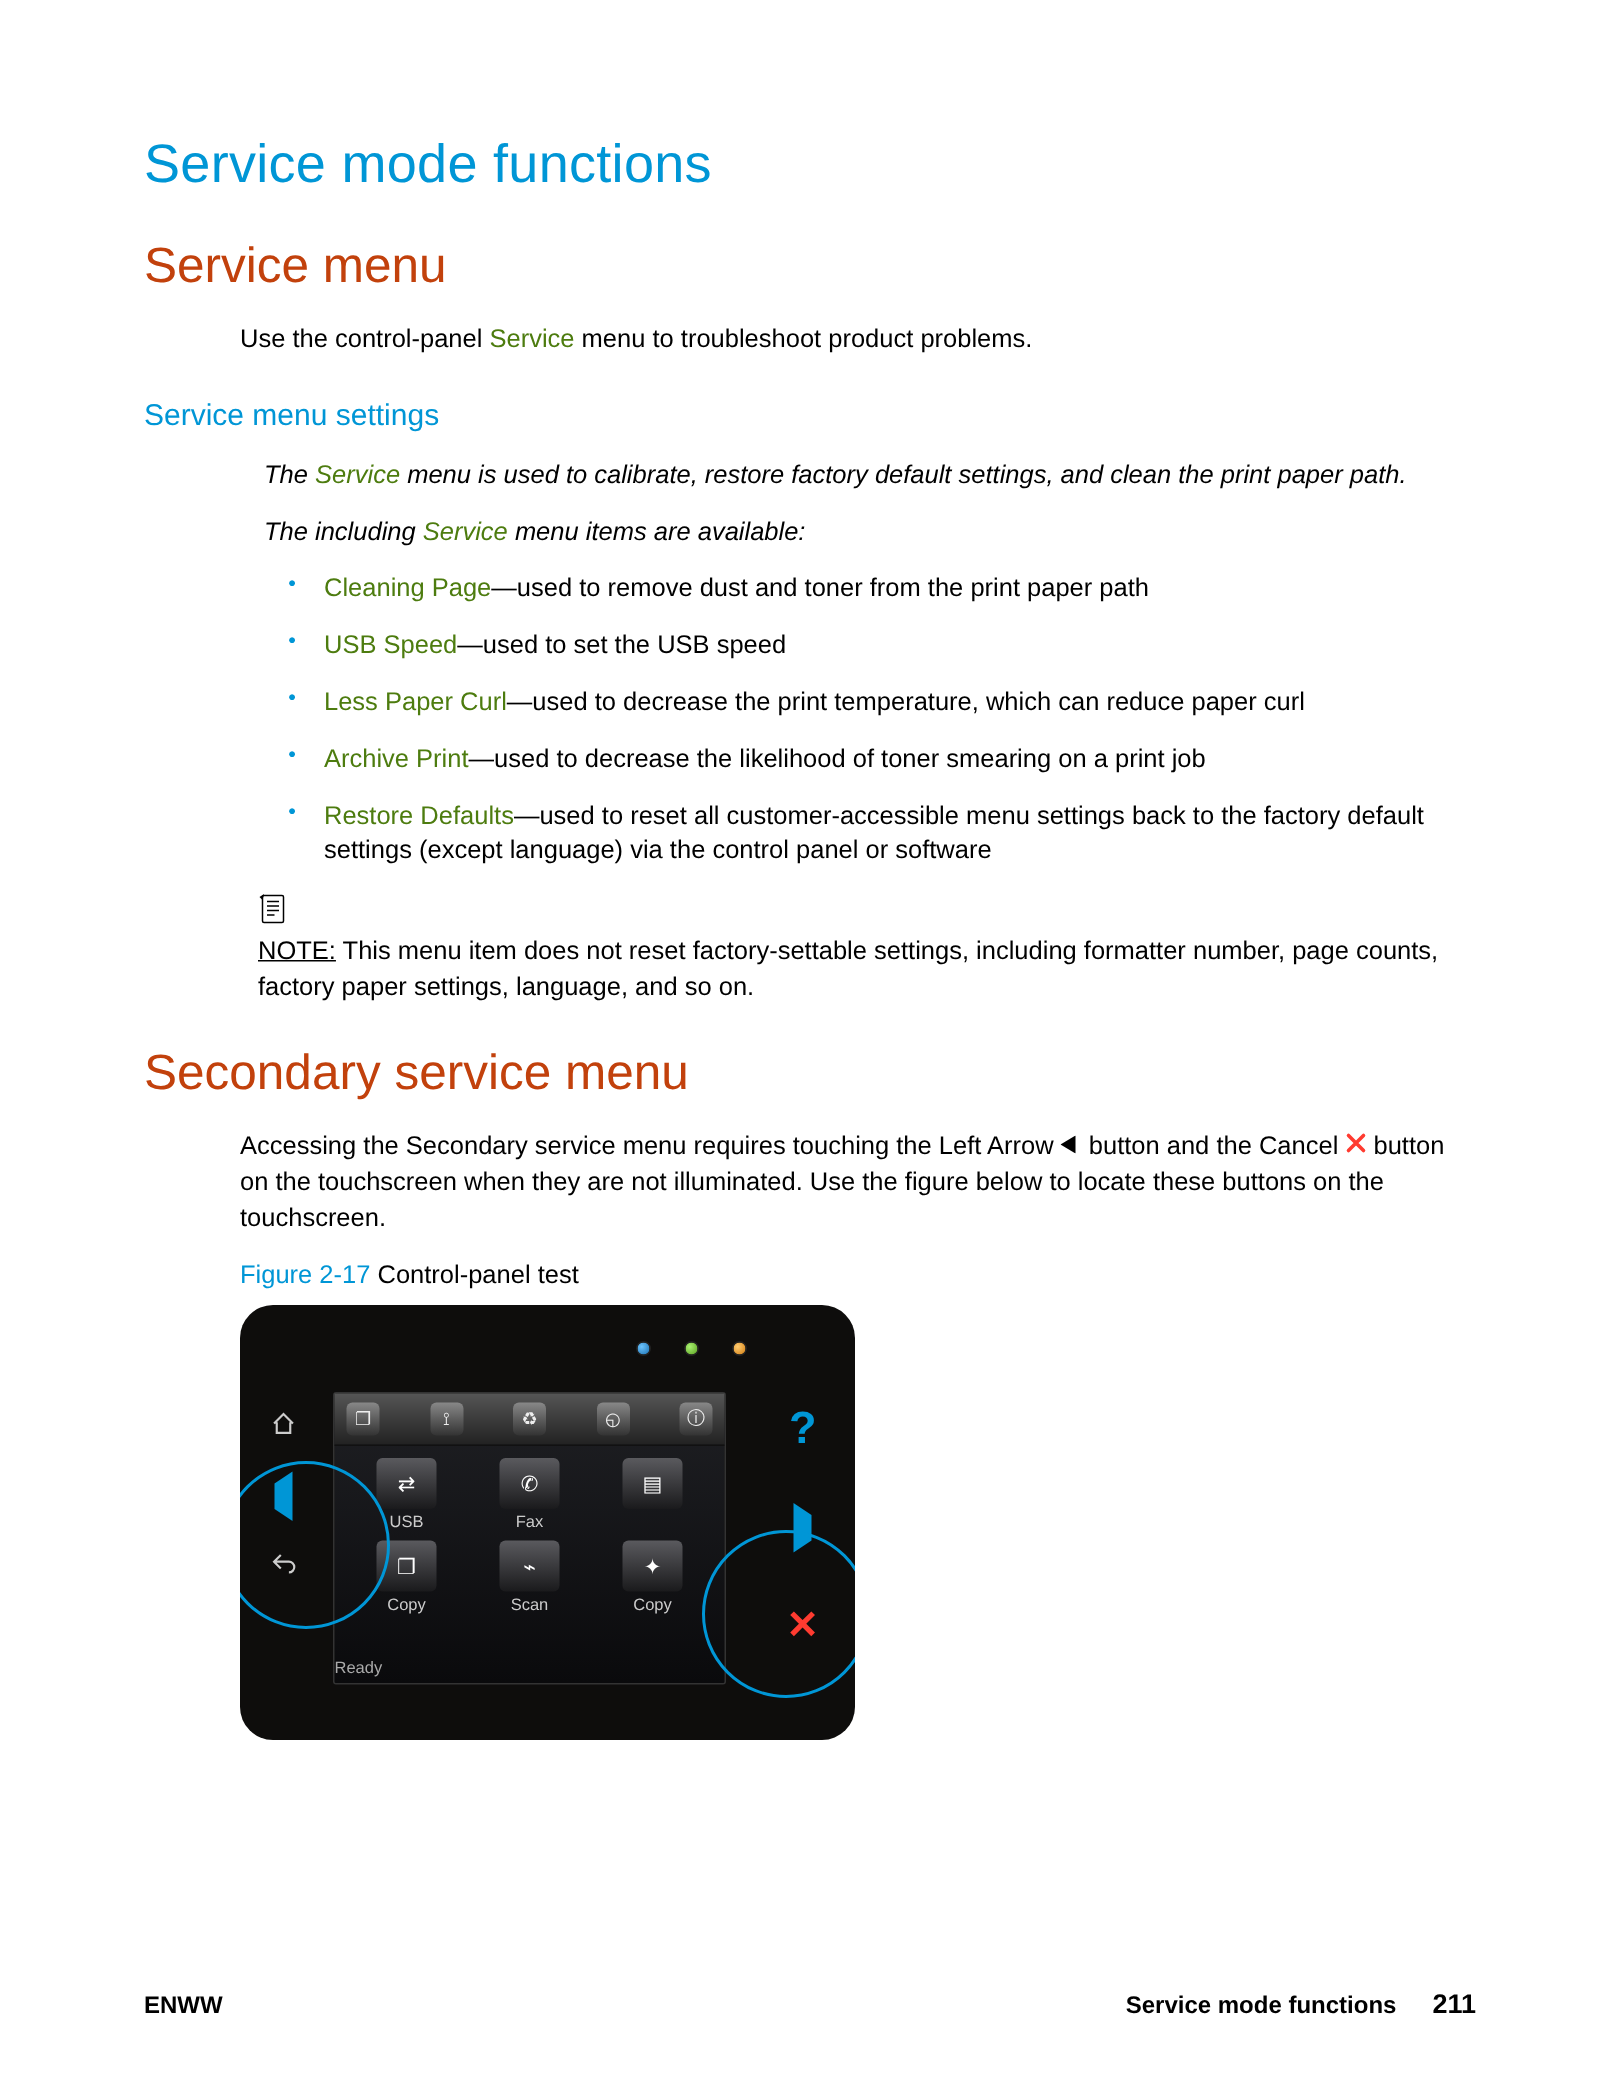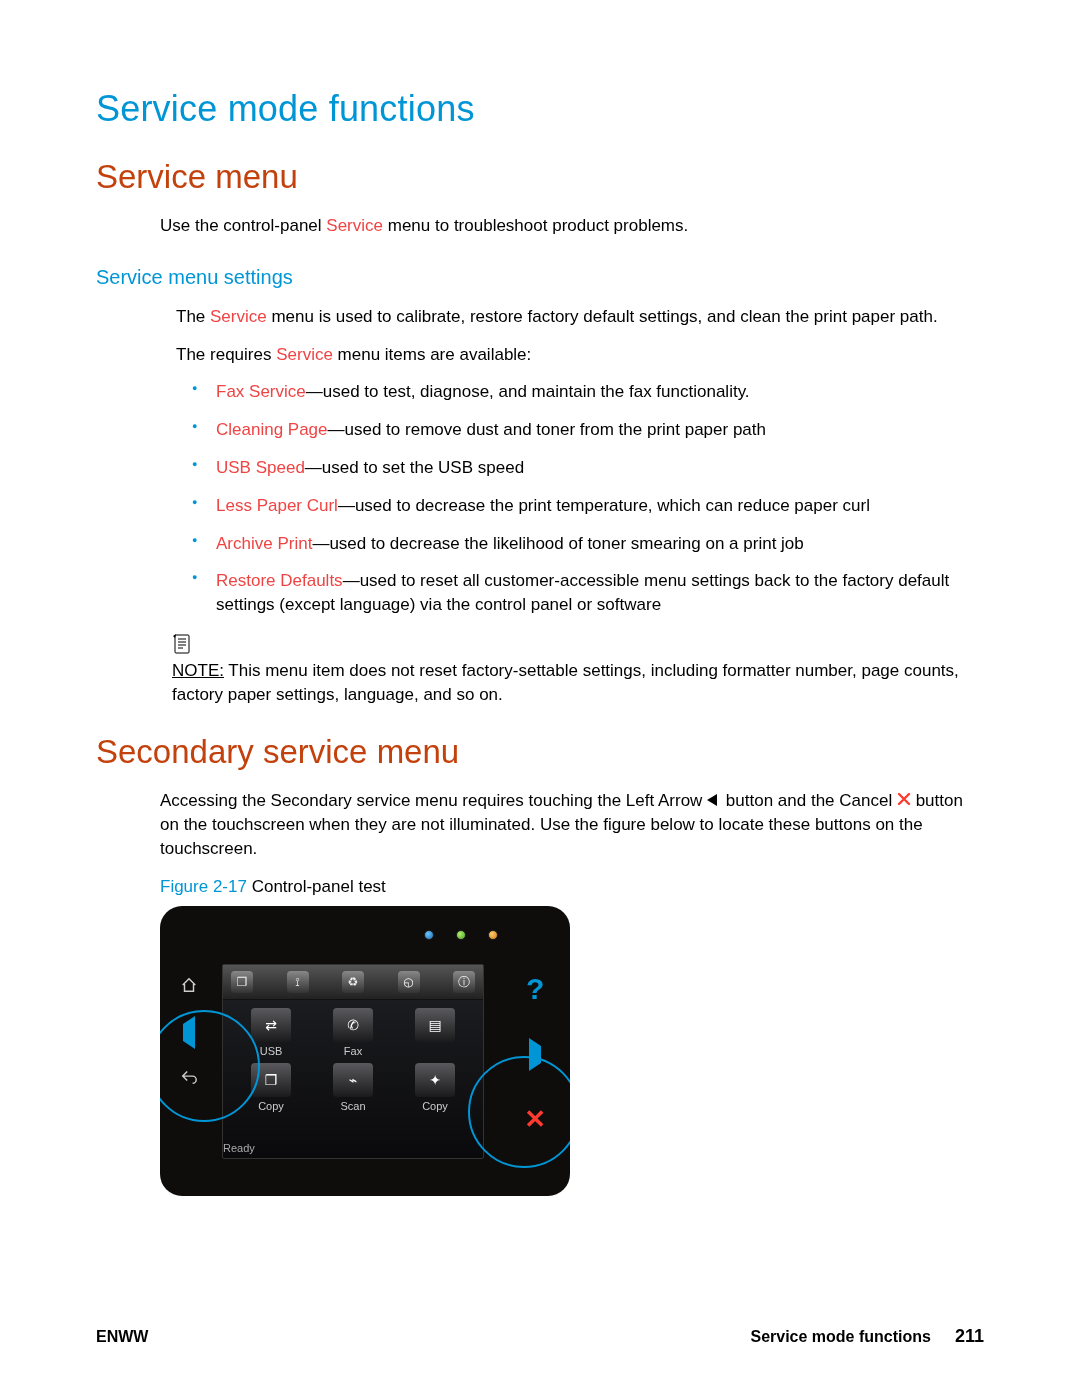--- a/index.html
+++ b/index.html
@@ -34,22 +34,22 @@
     margin-top: 28px;
   }
   p {
     font-size: 17px;
     line-height: 1.4;
     margin-bottom: 14px;
     color: #000;
     font-weight: 300;
   }
   .indent-1 { margin-left: 64px; }
-  .indent-2 { margin-left: 80px; }
-  .link { color: #ef4444; }
+  .indent-2 { margin-left: 80px; font-style: italic; }
+  .link { color: #4d7c0f; }
   ul.bullets {
     list-style: none;
     margin-left: 96px;
     margin-bottom: 10px;
   }
   ul.bullets li {
     font-size: 17px;
     line-height: 1.4;
     margin-bottom: 14px;
     position: relative;
@@ -161,25 +161,24 @@
   <span>Use the control-panel </span><span class="link">Service</span><span> menu to troubleshoot product problems.</span>
 </p>
 
 <h3>Service menu settings</h3>
 
 <p class="indent-2">
   <span>The </span><span class="link">Service</span><span> menu is used to calibrate, restore factory default settings, and clean the print paper path.</span>
 </p>
 
 <p class="indent-2">
-  <span>The requires </span><span class="link">Service</span><span> menu items are available:</span>
+  <span>The including </span><span class="link">Service</span><span> menu items are available:</span>
 </p>
 
 <ul class="bullets">
-  <li><span class="link">Fax Service</span><span>—used to test, diagnose, and maintain the fax functionality.</span></li>
   <li><span class="link">Cleaning Page</span><span>—used to remove dust and toner from the print paper path</span></li>
   <li><span class="link">USB Speed</span><span>—used to set the USB speed</span></li>
   <li><span class="link">Less Paper Curl</span><span>—used to decrease the print temperature, which can reduce paper curl</span></li>
   <li><span class="link">Archive Print</span><span>—used to decrease the likelihood of toner smearing on a print job</span></li>
   <li><span class="link">Restore Defaults</span><span>—used to reset all customer-accessible menu settings back to the factory default settings (except language) via the control panel or software</span></li>
 </ul>
 
 <div class="note-row">
   <span class="note-icon">
     <svg viewBox="0 0 20 22">

